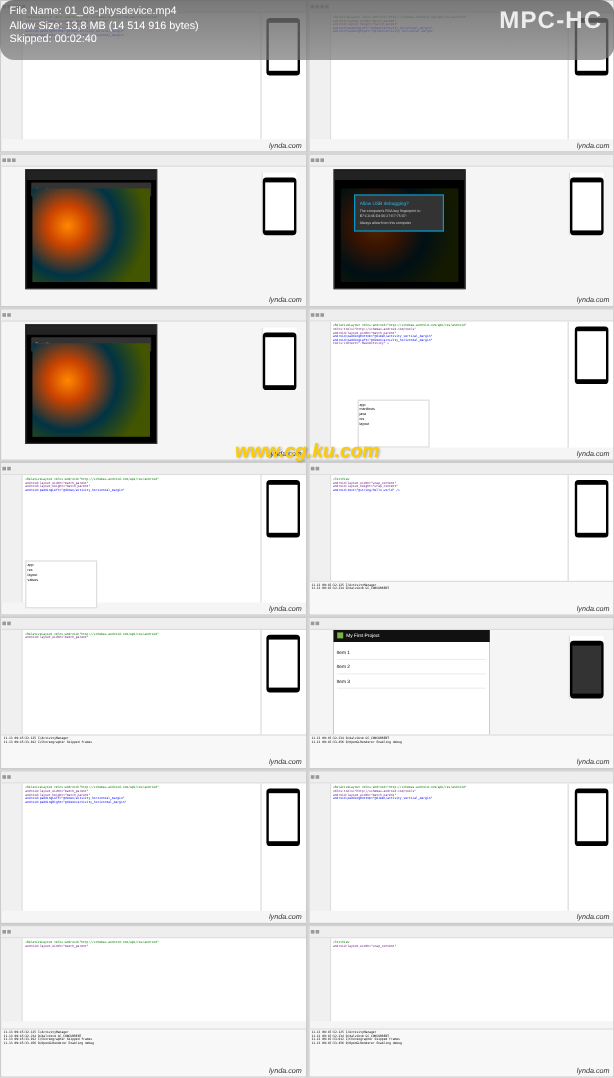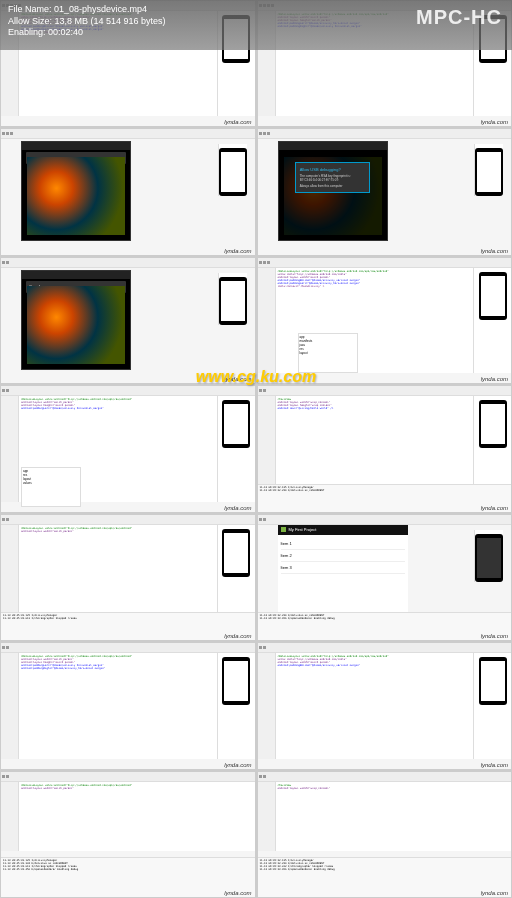--- a/index.html
+++ b/index.html
@@ -15,20 +15,21 @@
       position: absolute;
       top: 0;
       left: 0;
       right: 0;
       height: 50px;
       background: linear-gradient(to bottom, rgba(100,100,100,0.85), rgba(120,120,120,0.7));
       z-index: 100;
       padding: 4px 8px;
       color: #fff;
       font-size: 9px;
+      border-radius: 12px;
     }
     .header-overlay .info-line { display: block; line-height: 1.3; }
     .mpc-logo {
       position: absolute;
       top: 6px;
       right: 10px;
       font-size: 20px;
       font-weight: bold;
       color: rgba(255,255,255,0.85);
       letter-spacing: 1px;
@@ -219,21 +220,21 @@
       font-size: 4px;
     }
     .list-item { padding: 3px 0; border-bottom: 1px solid #eee; }
   </style>
 </head>
 <body>
 
 <div class="header-overlay">
   <span class="info-line"><span>File Name:</span> <span>01_08-physdevice.mp4</span></span>
   <span class="info-line"><span>Allow Size:</span> <span>13,8 MB (14 514 916 bytes)</span></span>
-  <span class="info-line"><span>Enabling:</span> <span>00:02:40</span></span>
+  <span class="info-line"><span>Skipped:</span> <span>00:02:40</span></span>
   <div class="mpc-logo">MPC-HC</div>
 </div>
 
 <div class="watermark">www.cg.ku.com</div>
 
 <div class="grid">
 
   <div class="cell">
     <div class="ide-toolbar">
         <span></span>

